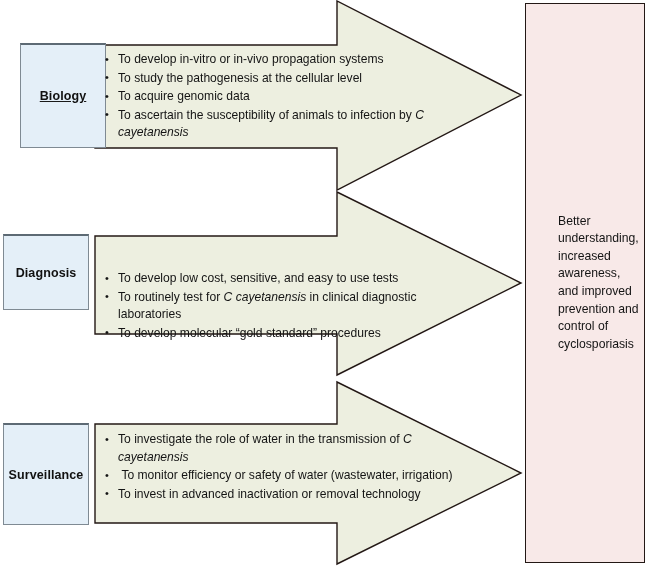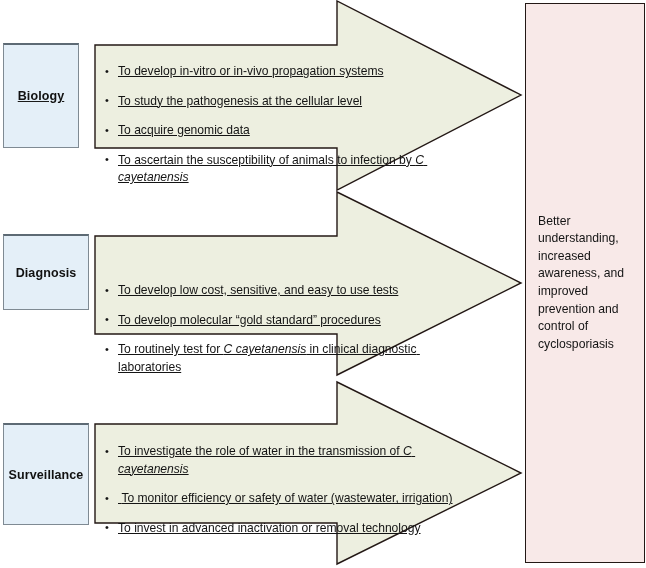--- a/index.html
+++ b/index.html
@@ -55,23 +55,22 @@
     list-style: none;
     margin: 0;
     padding: 0;
   }
   ul.bullets li {
     position: relative;
     padding-left: 14px;
     font-size: 12.1px;
     line-height: 17.6px;
     color: #141414;
-    margin: 12px 0 1px 0;
+    margin: 0 0 1px 0;
     white-space: pre-wrap;
-    text-decoration: underline;
   }
   ul.bullets li::before {
     content: "\2022";
     position: absolute;
     left: 1px;
     top: -0.5px;
     font-size: 11px;
     line-height: 17.6px;
     color: #141414;
   }
@@ -80,20 +79,21 @@
   }
 
   
   .outcome-box {
     position: absolute;
     box-sizing: border-box;
     background: #f8e9e8;
     border: 1.5px solid #231815;
     display: flex;
     align-items: center;
+    padding-left: 20px;
   }
   .outcome-text {
     font-size: 12.2px;
     line-height: 17.6px;
     color: #141414;
     padding: 0 10px 0 12px;
     white-space: pre-line;
   }
 </style>
 </head>
@@ -103,21 +103,21 @@
 
   <svg class="shape-layer" viewBox="0 0 646 568">
 
     <polygon points="95,45 337,45 337,1 521,95 337,190 337,148 95,148" fill="#edefe0" stroke="#231815" stroke-width="1.4" stroke-linejoin="miter"></polygon>
 
     <polygon points="95,236 337,236 337,192 521,283 337,375 337,334 95,334" fill="#edefe0" stroke="#231815" stroke-width="1.4" stroke-linejoin="miter"></polygon>
 
     <polygon points="95,424 337,424 337,382 521,473 337,564 337,523 95,523" fill="#edefe0" stroke="#231815" stroke-width="1.4" stroke-linejoin="miter"></polygon>
   </svg>
 
-  <div class="cat-box" style="left:3px; top:43px; width:76px; height:105px;text-decoration:underline;">
+  <div class="cat-box" style="left:20px; top:43px; width:86px; height:105px;text-decoration:underline;">
     <span class="cat-label">Biology</span>
   </div>
 
   <div class="cat-box" style="left:3px; top:234px; width:86px; height:76px;">
     <span class="cat-label">Diagnosis</span>
   </div>
 
   <div class="cat-box" style="left:3px; top:423px; width:86px; height:102px;">
     <span class="cat-label">Surveillance</span>
   </div>
@@ -127,22 +127,22 @@
       <li>To develop in-vitro or in-vivo propagation systems</li>
       <li>To study the pathogenesis at the cellular level</li>
       <li>To acquire genomic data</li>
       <li>To ascertain the susceptibility of animals to infection by <span class="it">C cayetanensis</span></li>
     </ul>
   </div>
 
   <div class="bullet-block" style="left:104px; top:270px; width:340px;">
     <ul class="bullets">
       <li>To develop low cost, sensitive, and easy to use tests</li>
+      <li>To routinely test for <span class="it">C cayetanensis</span> in clinical diagnostic laboratories</li>
       <li>To develop molecular “gold standard” procedures</li>
-      <li>To routinely test for <span class="it">C cayetanensis</span> in clinical diagnostic laboratories</li>
     </ul>
   </div>
 
   <div class="bullet-block" style="left:104px; top:431px; width:365px;">
     <ul class="bullets">
       <li>To investigate the role of water in the transmission of <span class="it">C cayetanensis</span></li>
       <li> To monitor efficiency or safety of water (wastewater, irrigation)</li>
       <li>To invest in advanced inactivation or removal technology</li>
     </ul>
   </div>

